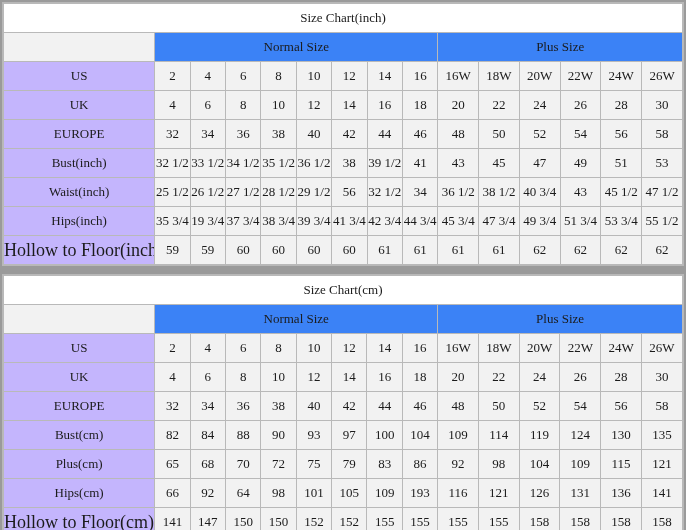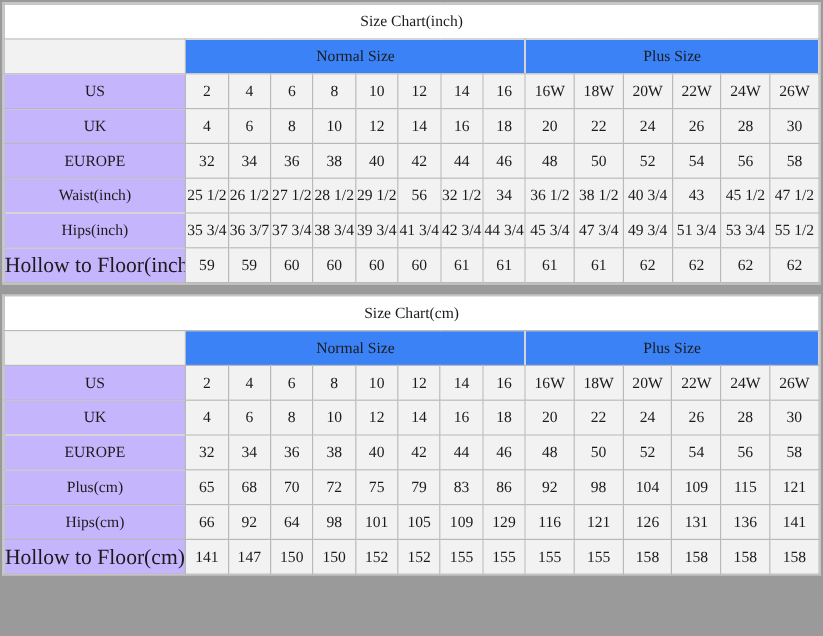--- a/index.html
+++ b/index.html
@@ -152,40 +152,57 @@
             <td class="data hdr">44</td>
             <td class="data hdr">46</td>
             <td class="data hdr">48</td>
             <td class="data hdr">50</td>
             <td class="data hdr">52</td>
             <td class="data hdr">54</td>
             <td class="data hdr">56</td>
             <td class="data hdr">58</td>
           </tr>
           <tr>
+            <td class="rowlabel">Bust(inch)</td>
+            <td class="data">32 1/2</td>
+            <td class="data">33 1/2</td>
+            <td class="data">34 1/2</td>
+            <td class="data">35 1/2</td>
+            <td class="data">36 1/2</td>
+            <td class="data">38</td>
+            <td class="data">39 1/2</td>
+            <td class="data">41</td>
+            <td class="data">43</td>
+            <td class="data">45</td>
+            <td class="data">47</td>
+            <td class="data">49</td>
+            <td class="data">51</td>
+            <td class="data">53</td>
+          </tr>
+          <tr>
             <td class="rowlabel">Waist(inch)</td>
             <td class="data">25 1/2</td>
             <td class="data">26 1/2</td>
             <td class="data">27 1/2</td>
             <td class="data">28 1/2</td>
             <td class="data">29 1/2</td>
             <td class="data">56</td>
             <td class="data">32 1/2</td>
             <td class="data">34</td>
             <td class="data">36 1/2</td>
             <td class="data">38 1/2</td>
             <td class="data">40 3/4</td>
             <td class="data">43</td>
             <td class="data">45 1/2</td>
             <td class="data">47 1/2</td>
           </tr>
           <tr>
             <td class="rowlabel">Hips(inch)</td>
             <td class="data">35 3/4</td>
-            <td class="data">36 3/7</td>
+            <td class="data">19 3/4</td>
             <td class="data">37 3/4</td>
             <td class="data">38 3/4</td>
             <td class="data">39 3/4</td>
             <td class="data">41 3/4</td>
             <td class="data">42 3/4</td>
             <td class="data">44 3/4</td>
             <td class="data">45 3/4</td>
             <td class="data">47 3/4</td>
             <td class="data">49 3/4</td>
             <td class="data">51 3/4</td>
@@ -286,20 +303,37 @@
             <td class="data hdr">44</td>
             <td class="data hdr">46</td>
             <td class="data hdr">48</td>
             <td class="data hdr">50</td>
             <td class="data hdr">52</td>
             <td class="data hdr">54</td>
             <td class="data hdr">56</td>
             <td class="data hdr">58</td>
           </tr>
           <tr>
+            <td class="rowlabel">Bust(cm)</td>
+            <td class="data">82</td>
+            <td class="data">84</td>
+            <td class="data">88</td>
+            <td class="data">90</td>
+            <td class="data">93</td>
+            <td class="data">97</td>
+            <td class="data">100</td>
+            <td class="data">104</td>
+            <td class="data">109</td>
+            <td class="data">114</td>
+            <td class="data">119</td>
+            <td class="data">124</td>
+            <td class="data">130</td>
+            <td class="data">135</td>
+          </tr>
+          <tr>
             <td class="rowlabel">Plus(cm)</td>
             <td class="data">65</td>
             <td class="data">68</td>
             <td class="data">70</td>
             <td class="data">72</td>
             <td class="data">75</td>
             <td class="data">79</td>
             <td class="data">83</td>
             <td class="data">86</td>
             <td class="data">92</td>
@@ -311,21 +345,21 @@
           </tr>
           <tr>
             <td class="rowlabel">Hips(cm)</td>
             <td class="data">66</td>
             <td class="data">92</td>
             <td class="data">64</td>
             <td class="data">98</td>
             <td class="data">101</td>
             <td class="data">105</td>
             <td class="data">109</td>
-            <td class="data">129</td>
+            <td class="data">193</td>
             <td class="data">116</td>
             <td class="data">121</td>
             <td class="data">126</td>
             <td class="data">131</td>
             <td class="data">136</td>
             <td class="data">141</td>
           </tr>
           <tr>
             <td class="rowlabel narrow tall">Hollow to Floor(cm)</td>
             <td class="data tall">141</td>

